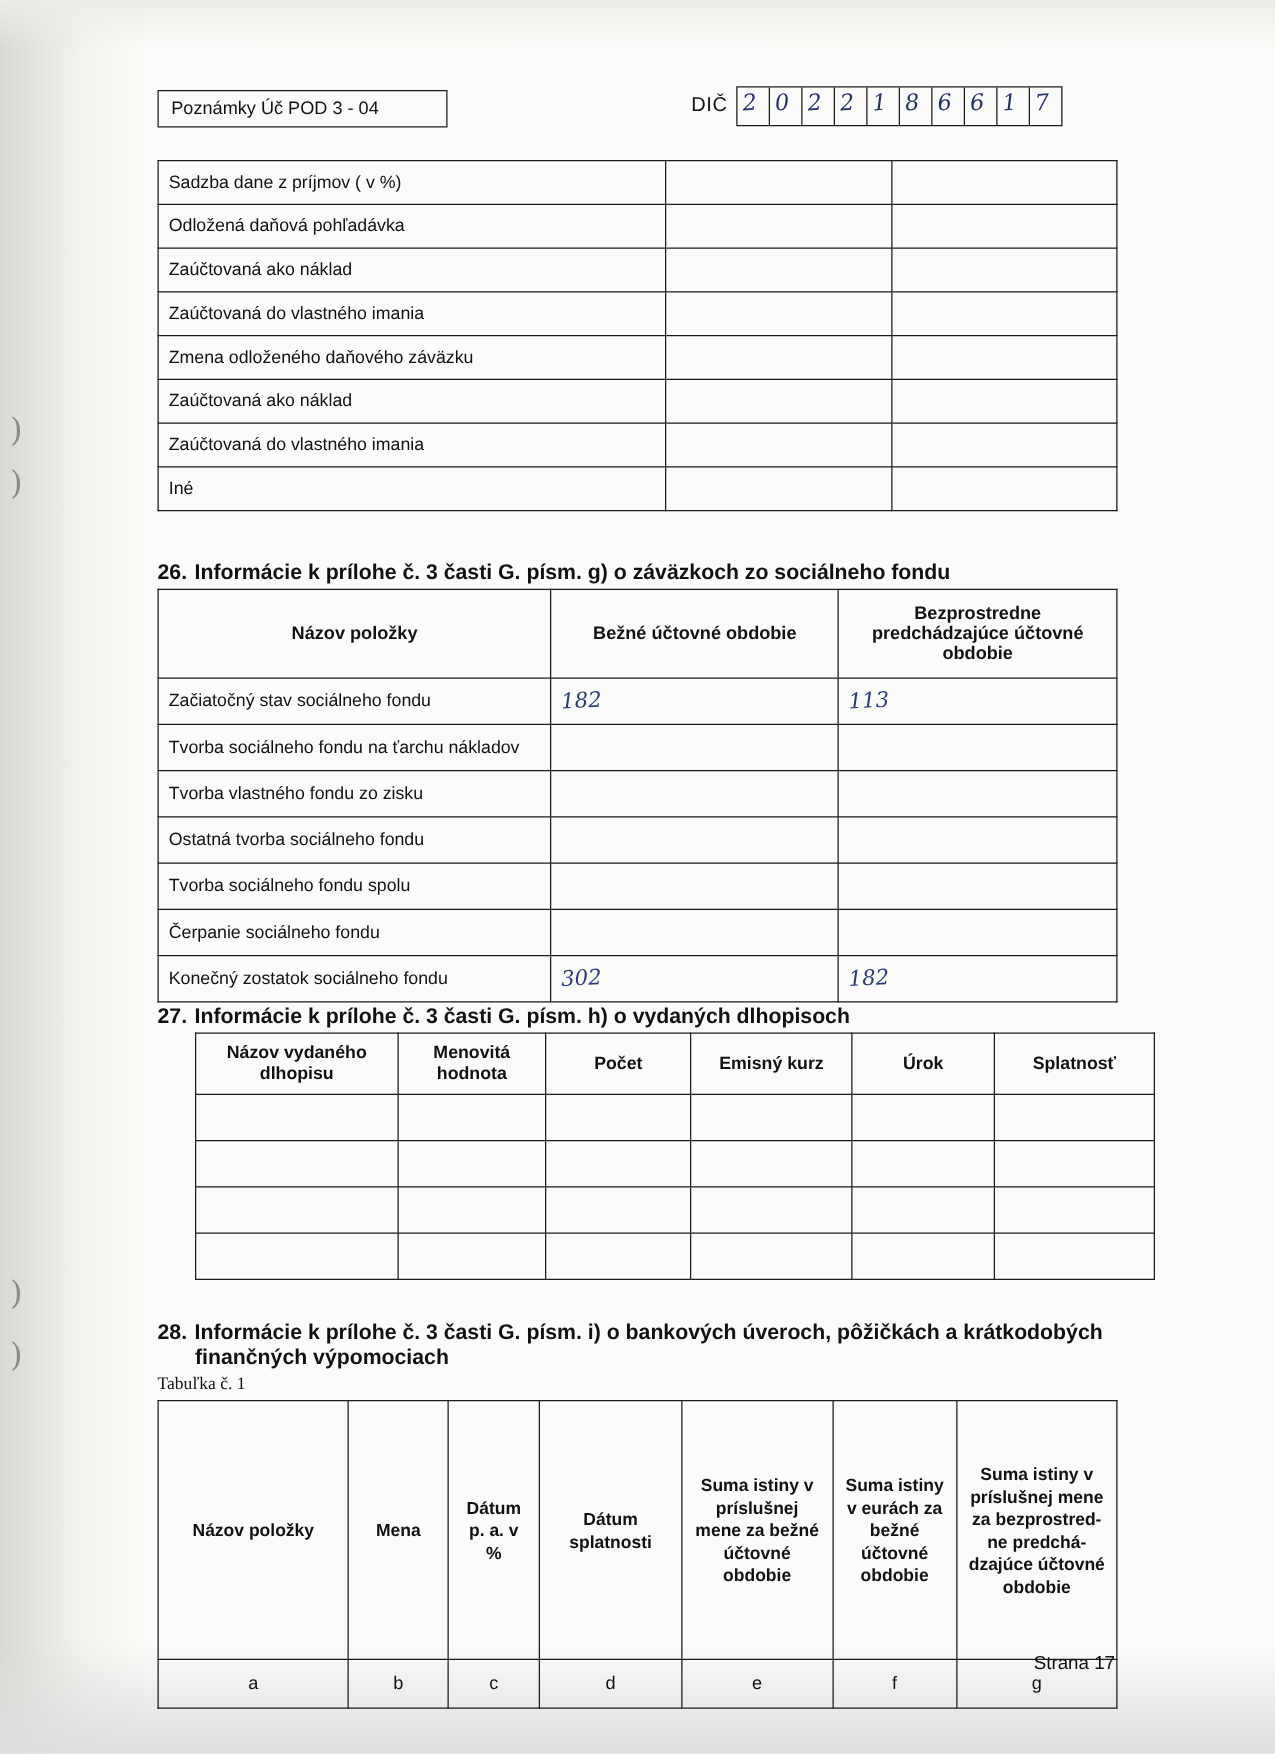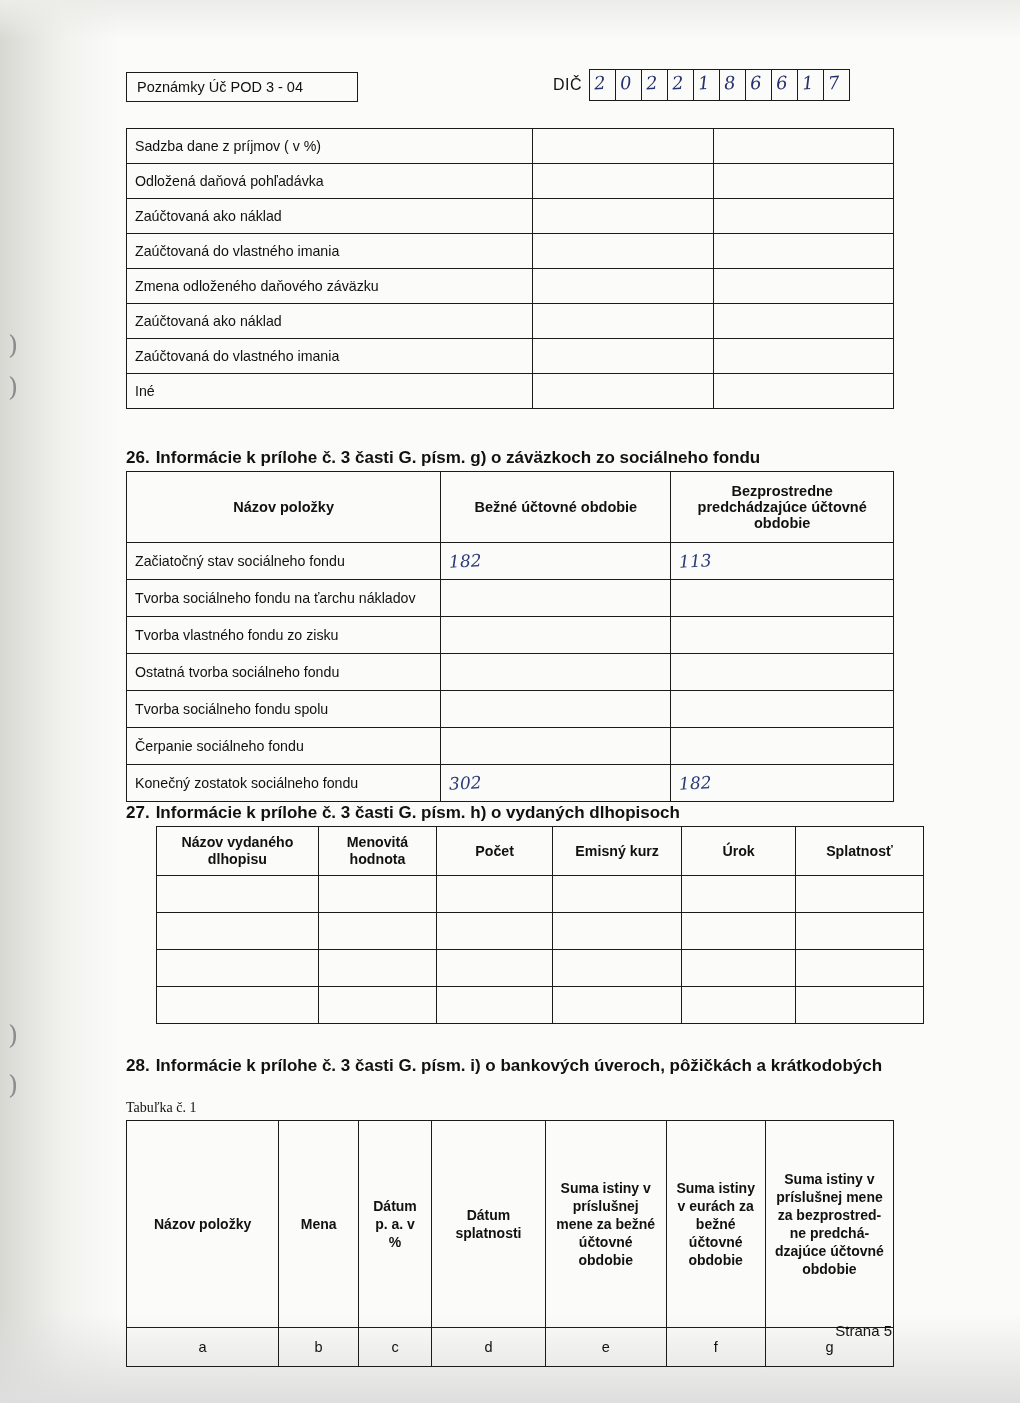--- a/index.html
+++ b/index.html
@@ -385,20 +385,21 @@
           <td></td>
           <td></td>
           <td></td>
           <td></td>
         </tr>
       </tbody>
     </table>
 
     <div class="sec" id="sec28">
       <span class="num">28.</span><span>Informácie  k prílohe  č.  3  časti  G.  písm.  i)  o bankových  úveroch,  pôžičkách  a krátkodobých</span>
+      <span class="l2">finančných výpomociach</span>
     </div>
     <div id="tabulka1">Tabuľka č. 1</div>
 
     <table class="frm" id="tbl-uv">
       <thead>
         <tr>
           <th style="width:176px">Názov položky</th>
           <th style="width:76px">Mena</th>
           <th style="width:62px">Dátum p. a. v %</th>
           <th style="width:112px">Dátum splatnosti</th>
@@ -413,15 +414,15 @@
           <td class="key">b</td>
           <td class="key">c</td>
           <td class="key">d</td>
           <td class="key">e</td>
           <td class="key">f</td>
           <td class="key">g</td>
         </tr>
       </tbody>
     </table>
 
-    <div class="strana">Strana 5</div>
+    <div class="strana">Strana 17</div>
   </div>
 </div>
 
 </body></html>

